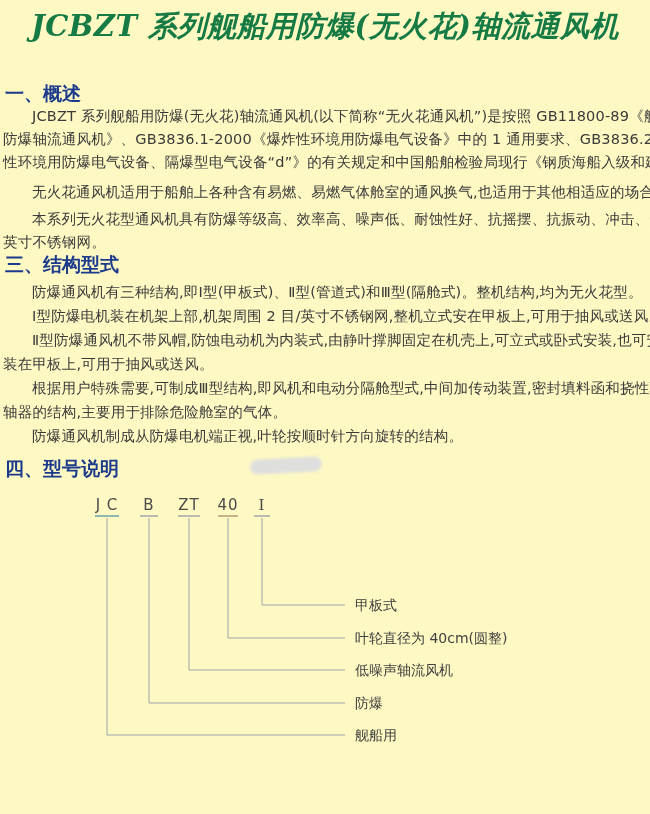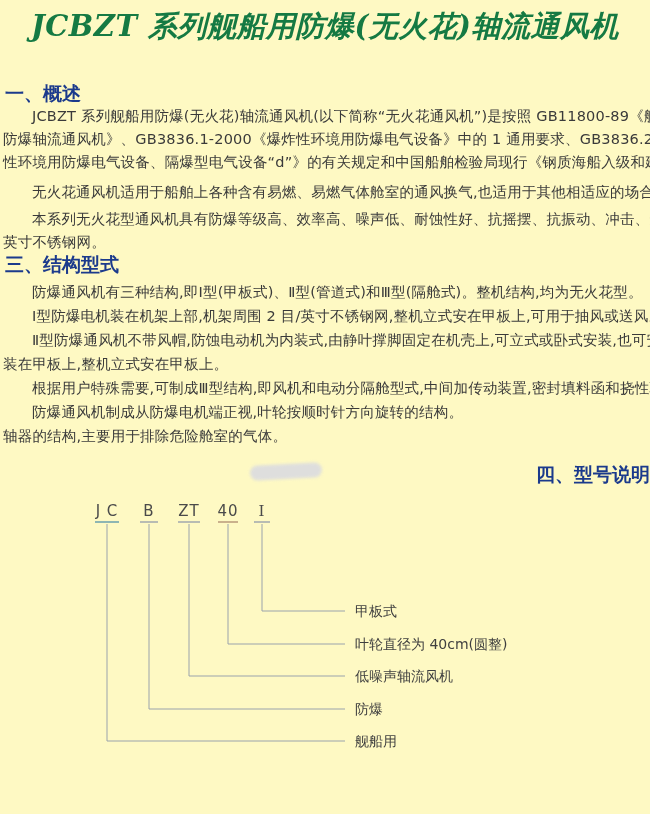--- a/index.html
+++ b/index.html
@@ -28,21 +28,21 @@
     padding-left:5px;
     font-size:19px;
     line-height:20px;
     font-weight:bold;
     color:#1b3a8c;
     white-space:nowrap;
   }
   .h2-overview{margin-top:37px;}
   .h2-features{margin-top:5px;}
   .h2-structure{margin-top:0;}
-  .h2row{position:relative;margin-top:16px;text-align:right;}
+  .h2row{position:relative;margin-top:10px;}
   .smudge{
     position:absolute;
     left:250px;top:0px;
     width:72px;height:15px;
     background:#d9dae2;
     border-radius:9px;
     transform:rotate(-3deg);
     filter:blur(1.5px);
     opacity:.85;
   }
@@ -93,24 +93,24 @@
   <div class="para s2para">
     <div class="line indent">本系列无火花型通风机具有防爆等级高、效率高、噪声低、耐蚀性好、抗摇摆、抗振动、冲击、运转平稳和</div>
     <div class="line">英寸不锈钢网。</div>
   </div>
 
   <h2 class="h2-structure">三、结构型式</h2>
   <div class="para s3block">
     <div class="line indent">防爆通风机有三种结构,即Ⅰ型(甲板式)、Ⅱ型(管道式)和Ⅲ型(隔舱式)。整机结构,均为无火花型。</div>
     <div class="line indent">Ⅰ型防爆电机装在机架上部,机架周围 2 目/英寸不锈钢网,整机立式安在甲板上,可用于抽风或送风。</div>
     <div class="line indent">Ⅱ型防爆通风机不带风帽,防蚀电动机为内装式,由静叶撑脚固定在机壳上,可立式或卧式安装,也可安</div>
-    <div class="line">装在甲板上,整机立式安在甲板上。</div>
+    <div class="line">装在甲板上,可用于抽风或送风。</div>
     <div class="line indent">根据用户特殊需要,可制成Ⅲ型结构,即风机和电动分隔舱型式,中间加传动装置,密封填料函和挠性联</div>
+    <div class="line">轴器的结构,主要用于排除危险舱室的气体。</div>
     <div class="line indent">防爆通风机制成从防爆电机端正视,叶轮按顺时针方向旋转的结构。</div>
-    <div class="line">轴器的结构,主要用于排除危险舱室的气体。</div>
   </div>
 
   <div class="h2row">
     <h2>四、型号说明</h2>
     <div class="smudge"></div>
   </div>
 
   <svg class="diagram" width="650" height="278" viewBox="0 0 650 278" xmlns="http://www.w3.org/2000/svg">
 
     <text class="code-text" x="107" y="27" text-anchor="middle">J C</text>

